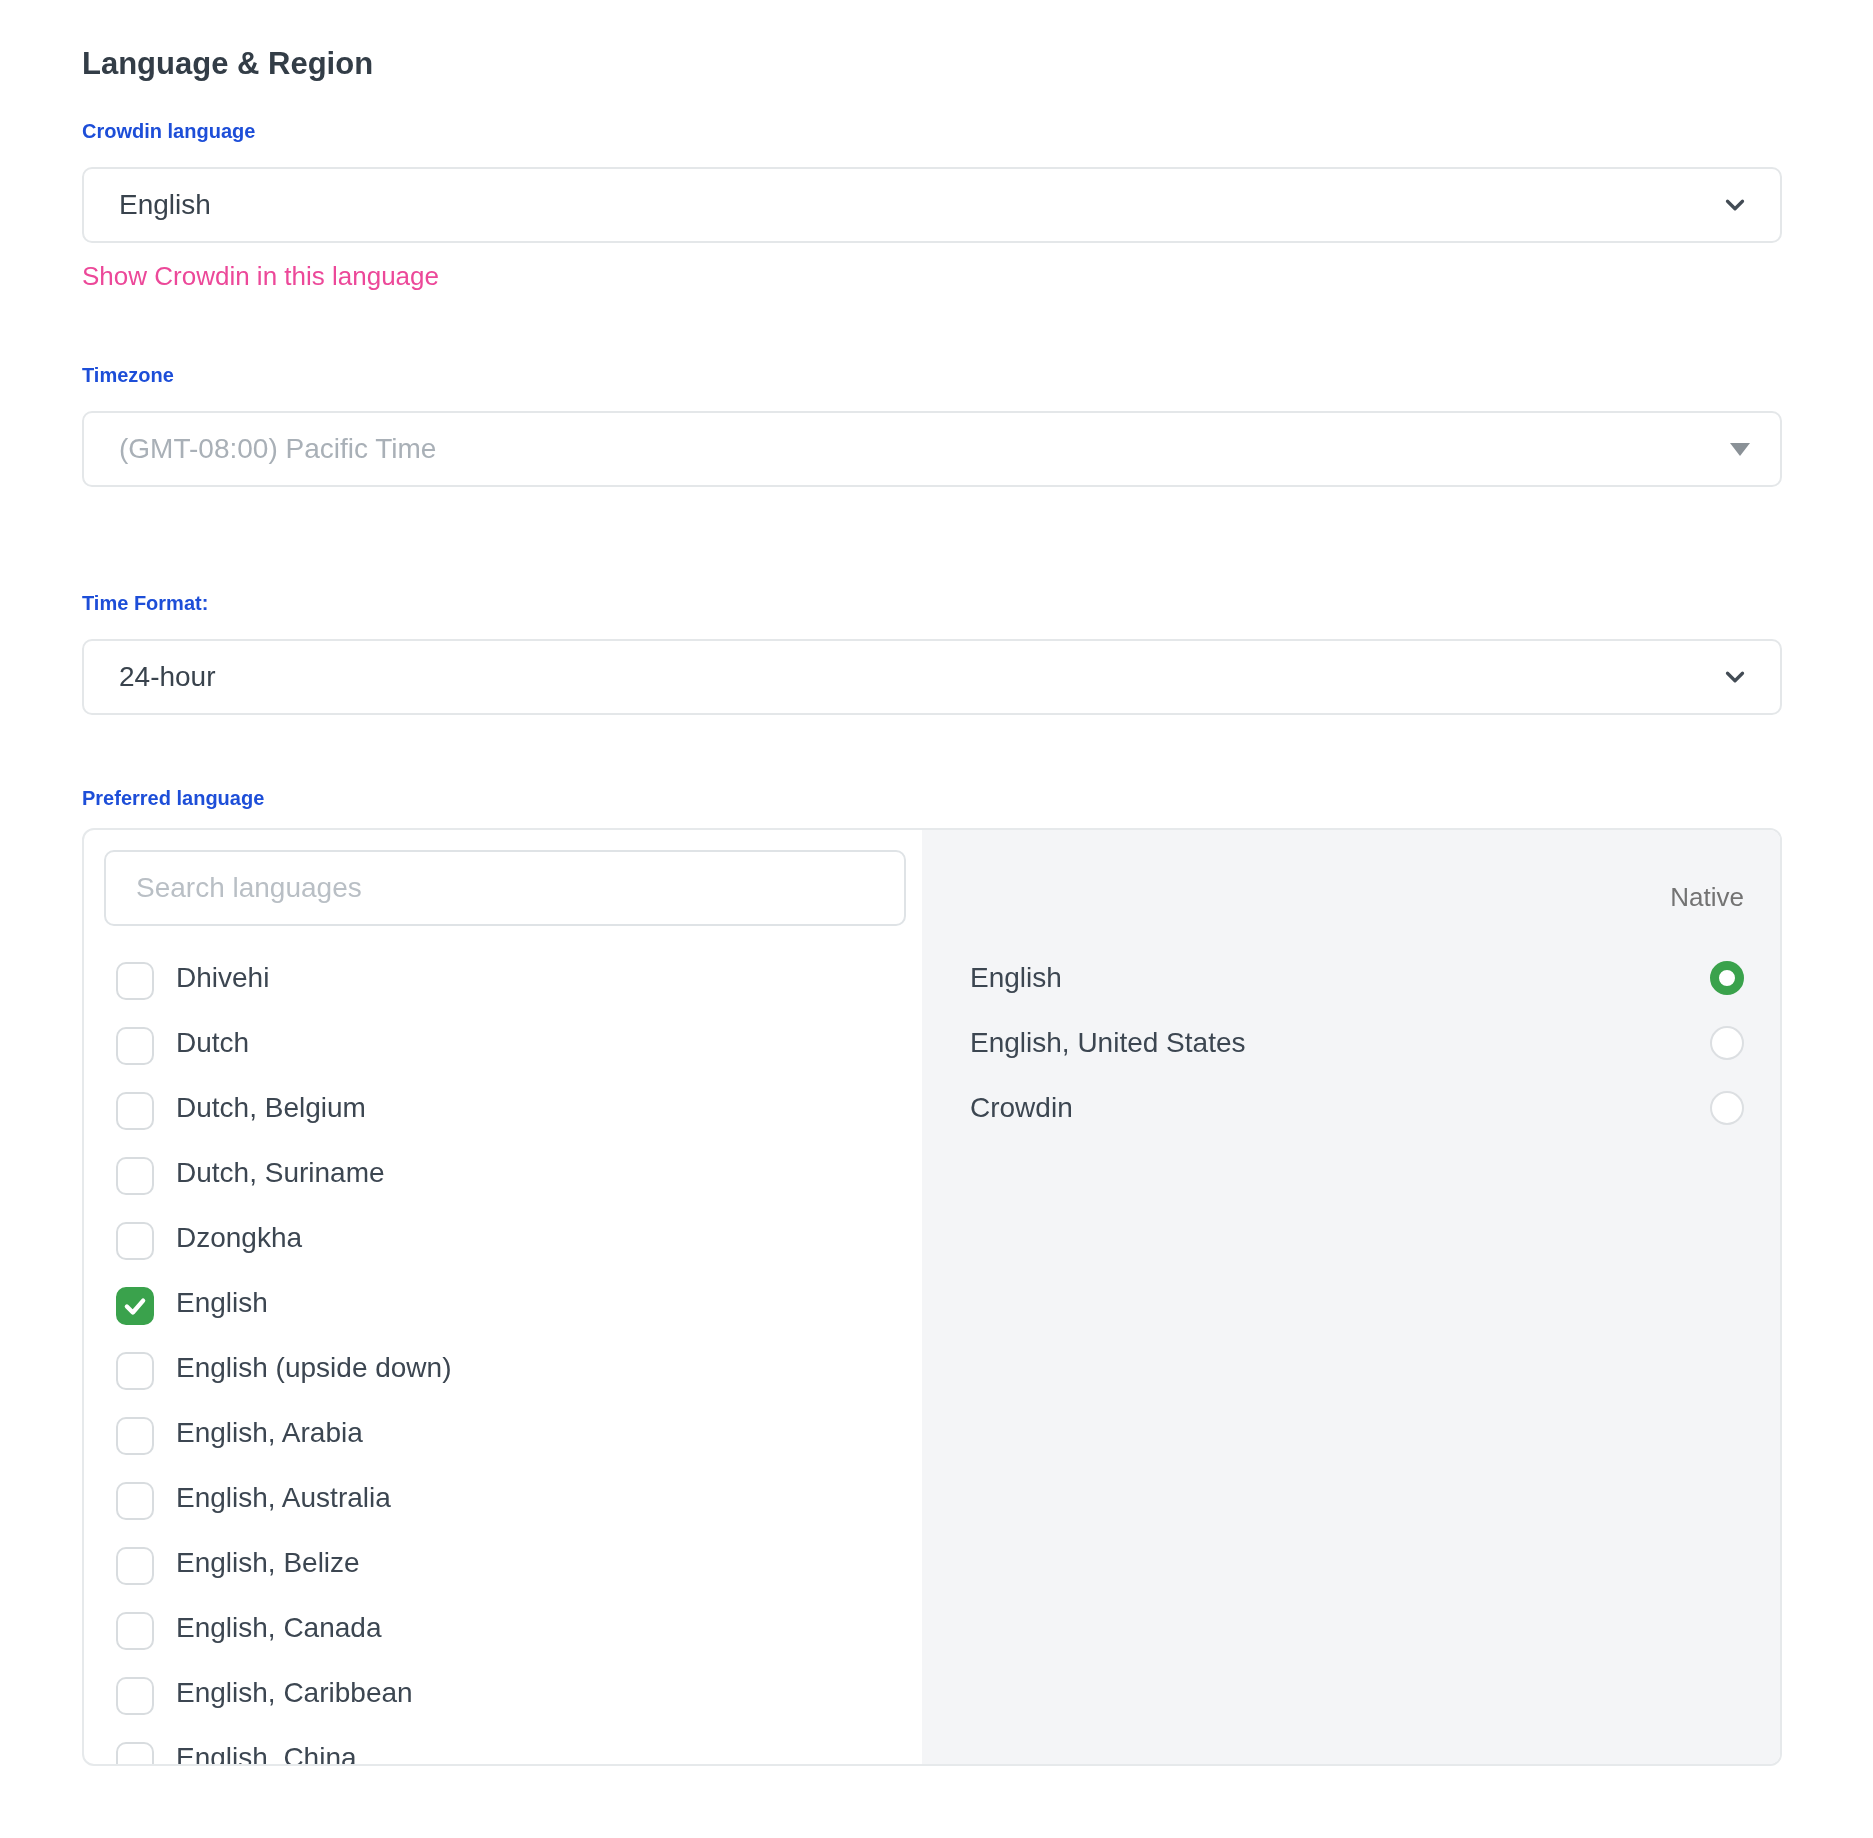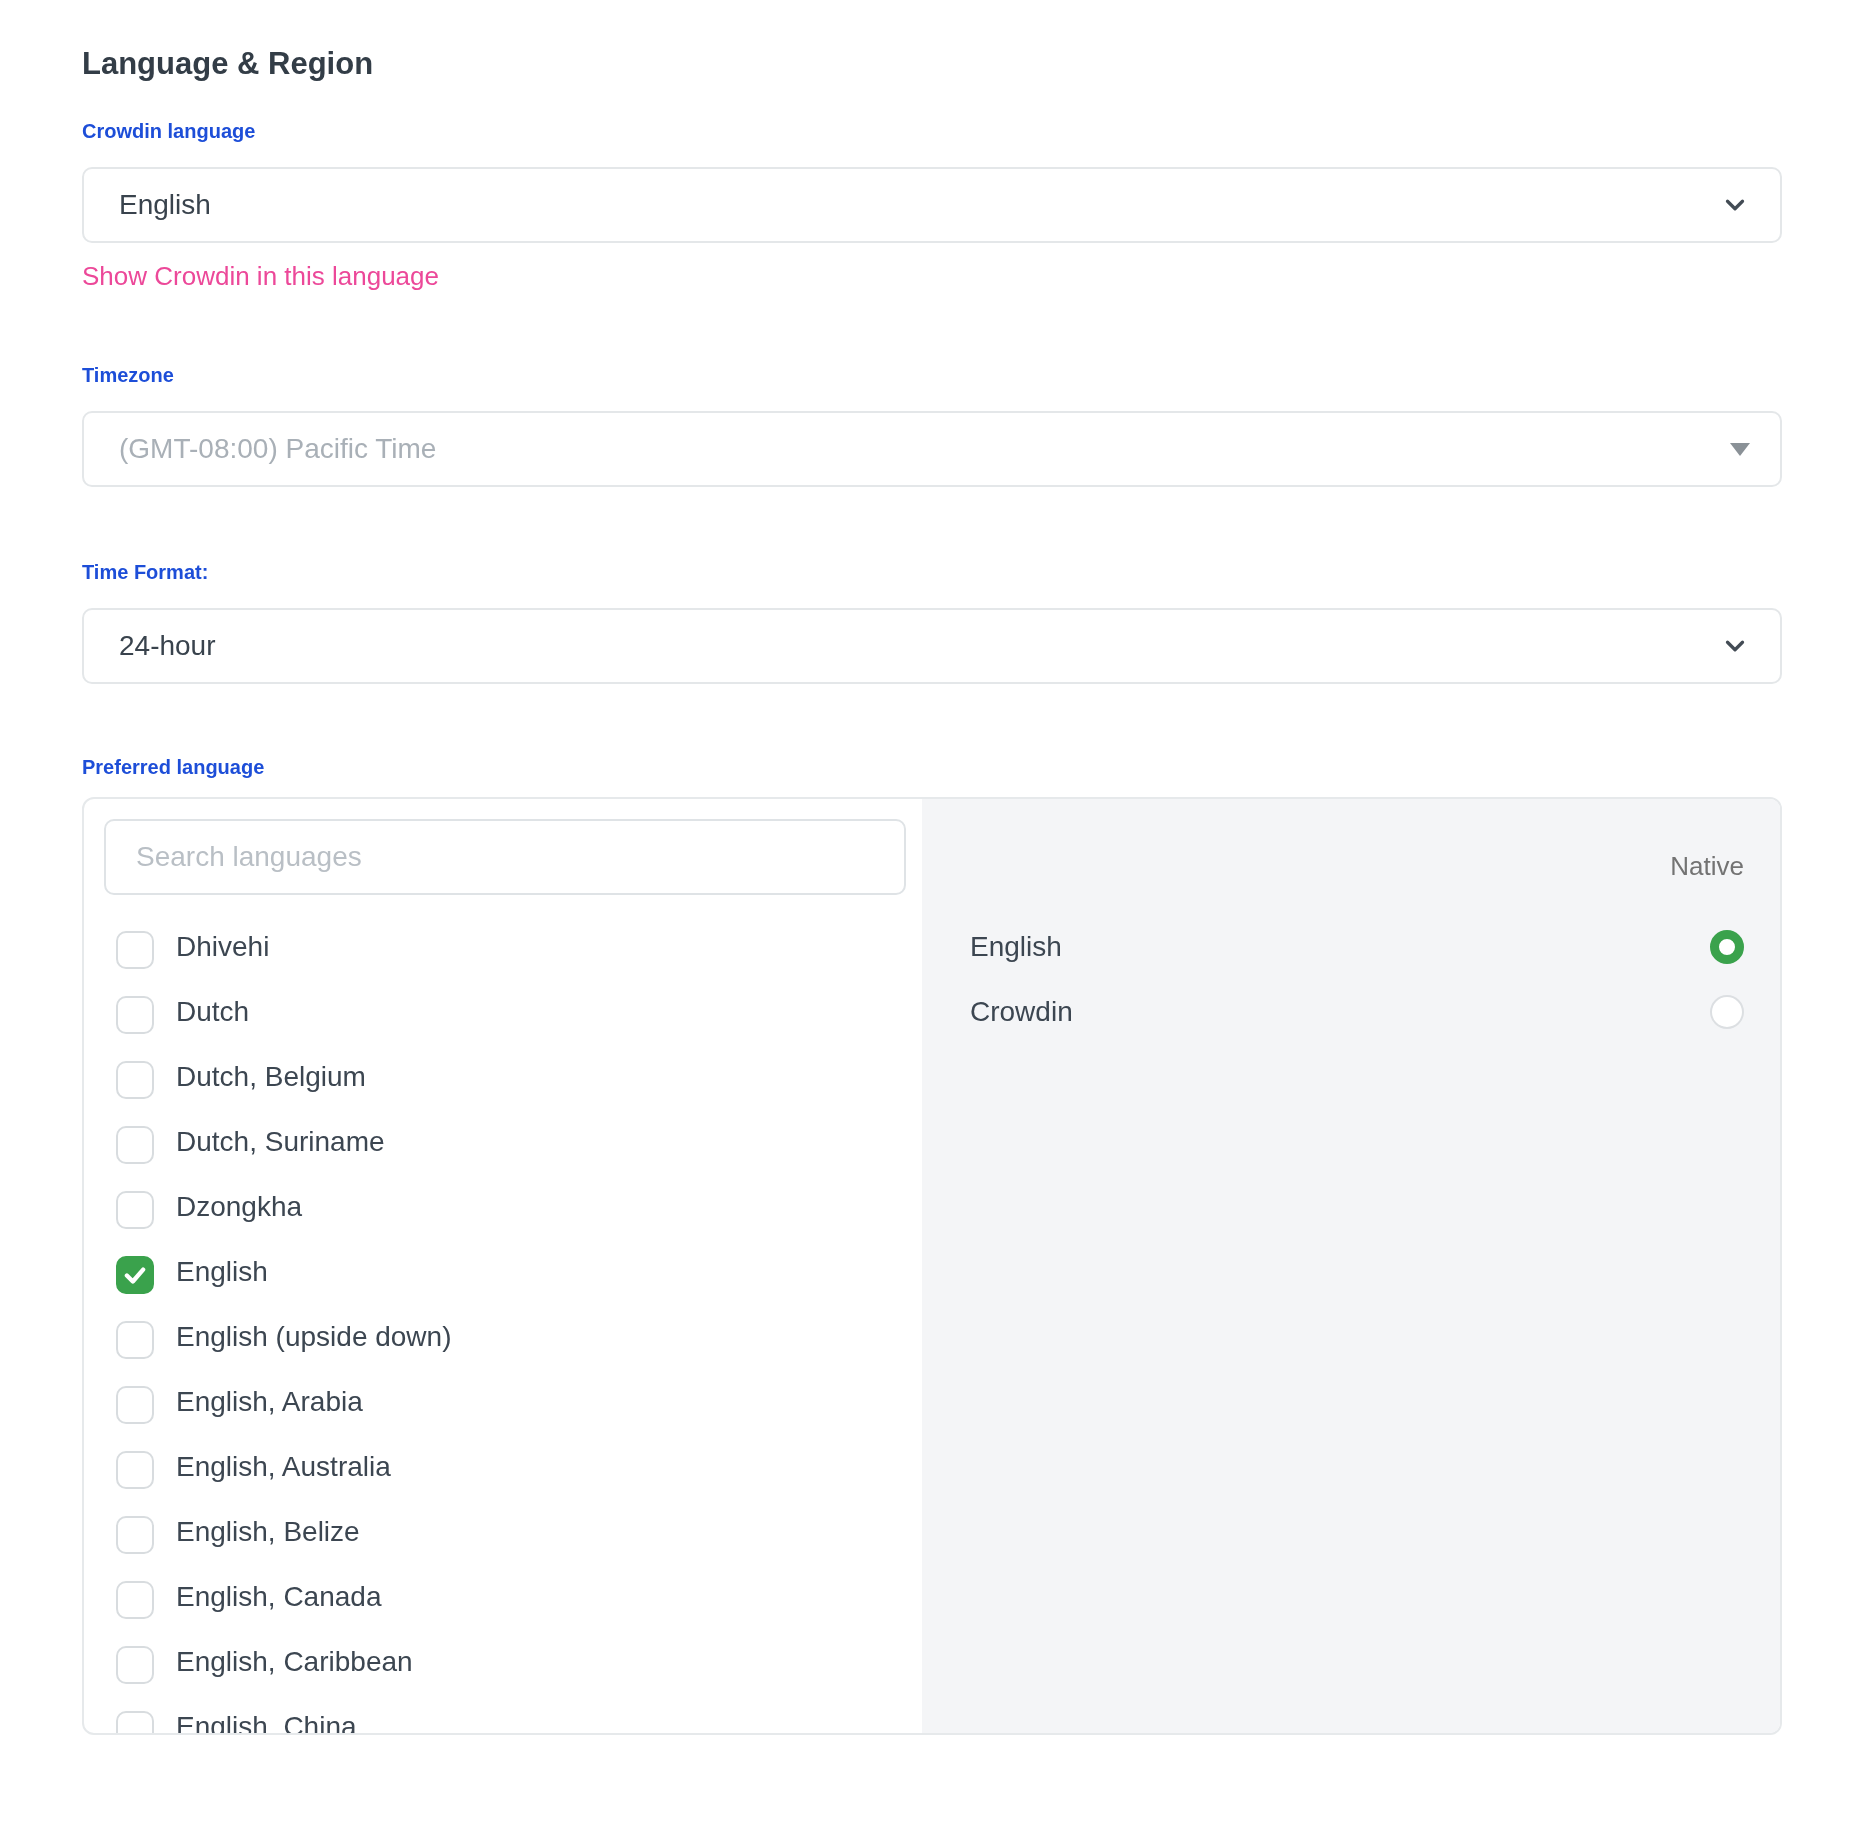--- a/index.html
+++ b/index.html
@@ -5,21 +5,21 @@
   * { margin:0; padding:0; box-sizing:border-box; }
   html,body { width:1873px; height:1838px; background:#ffffff; overflow:hidden;
               font-family:"Liberation Sans","DejaVu Sans",sans-serif; }
   .content { position:absolute; left:82px; top:0; width:1700px; }
 
   .page-title { margin-top:46px; font-size:31px; font-weight:700; color:#333d47; }
 
   .field-label { font-size:20px; font-weight:600; color:#1d4ed8; }
   .lbl-crowdin { margin-top:38px; }
   .lbl-timezone { margin-top:72px; }
-  .lbl-timeformat { margin-top:74px; }
+  .lbl-timeformat { margin-top:105px; }
   .lbl-preferred { margin-top:72px; }
 
   .selectbox {
     margin-top:24px; height:76px; width:1700px;
     border:2px solid #e4e7e9; border-radius:10px; background:#fff;
     display:flex; align-items:center; justify-content:space-between;
     padding:0 30px 0 35px; cursor:pointer;
   }
   .selectbox .sel-text { font-size:28px; color:#39434d; }
   .selectbox.disabled .sel-text { color:#a9b0b7; }
@@ -193,20 +193,24 @@
 </div>
     </div>
     <div class="right-col">
       <div class="native-header">Native</div>
       <div id="selected-list">
   <div class="native-row">
     <span class="native-label">English</span>
     <span class="radio selected"></span>
   </div>
 
+  <div class="native-row">
+    <span class="native-label">English, United States</span>
+    <span class="radio"></span>
+  </div>
 
   <div class="native-row">
     <span class="native-label">Crowdin</span>
     <span class="radio"></span>
   </div>
 </div>
     </div>
   </div>
 
 </div>

